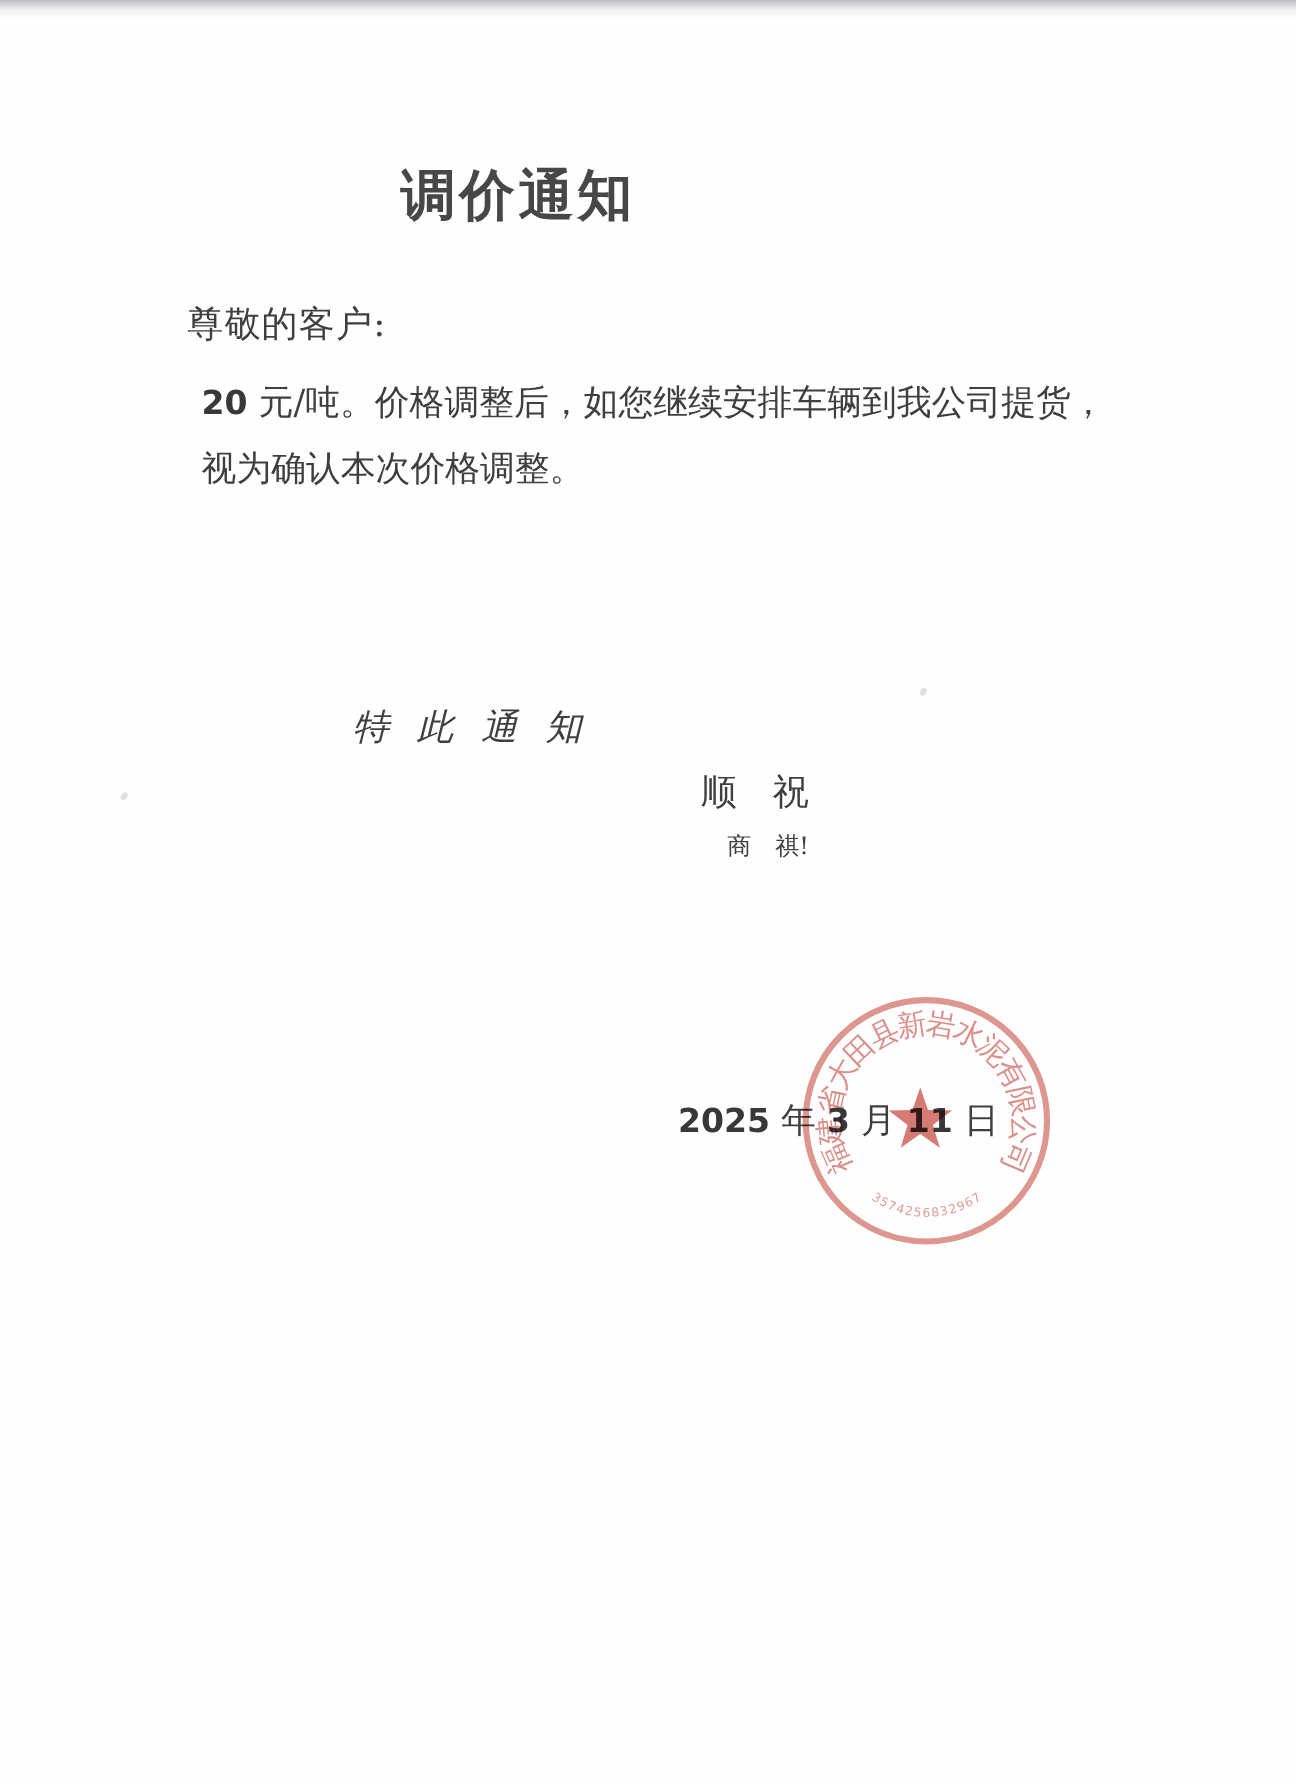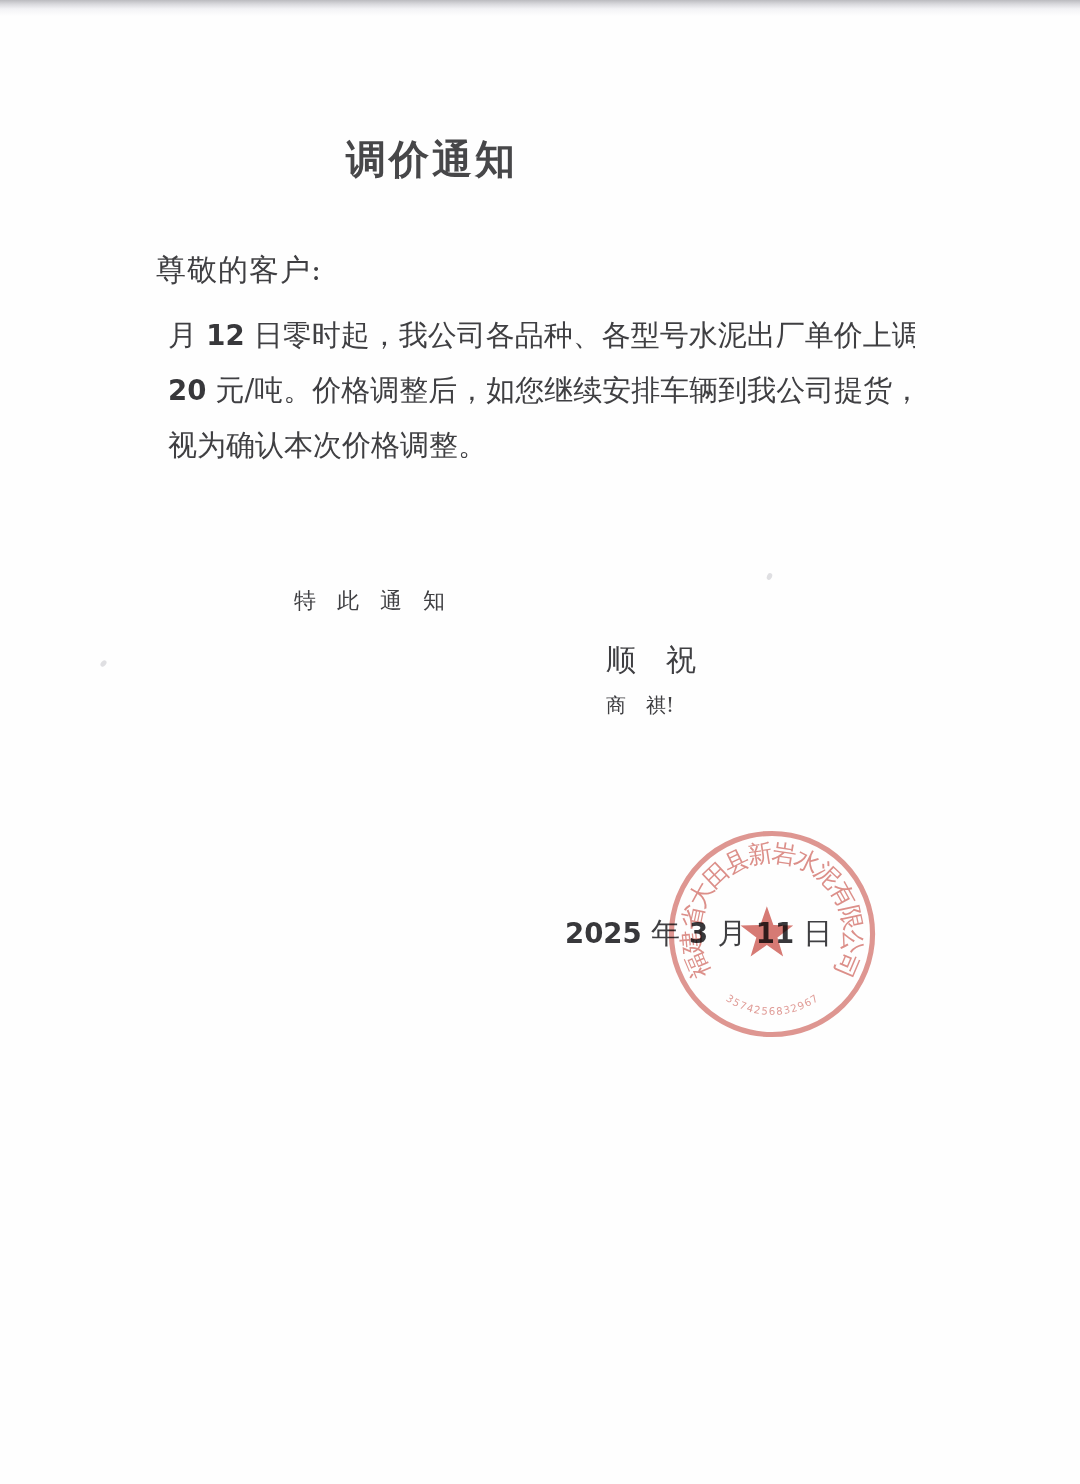--- a/index.html
+++ b/index.html
@@ -12,21 +12,21 @@
     color:#3f3f42;
   }
   .top-edge{
     position:absolute;left:0;top:0;width:1080px;height:16px;
     background:linear-gradient(to bottom,#84848c 0%,#b9b9c0 25%,#e9e9ee 55%,#fefefe 100%);
     opacity:.55;
   }
   .doc-title{
     position:absolute;left:0;top:132px;width:864px;
     text-align:center;
-    font-size:40px;font-weight:600;letter-spacing:3px;color:#474749;
+    font-size:46px;font-weight:600;letter-spacing:3px;color:#474749;
   }
   .salutation{
     position:absolute;left:156px;top:250px;
     font-size:30px;letter-spacing:1px;
   }
   .body-block{
     position:absolute;left:168px;top:308px;width:747px;
   }
   .body-line{
     height:55px;line-height:55px;
@@ -35,23 +35,23 @@
     overflow:hidden;white-space:nowrap;
   }
   .body-line.first{text-indent:74px;}
   .body-line.last{text-align:right;text-align-last:left;}
   .num{
     font-family:"DejaVu Sans","Liberation Sans",sans-serif;
     font-weight:700;font-size:0.95em;color:#38383b;
   }
   .closing-notice{
     position:absolute;left:294px;top:586px;
-    font-size:22px;white-space:pre;word-spacing:10px;letter-spacing:2px;
+    font-size:30px;white-space:pre;word-spacing:10px;letter-spacing:2px;font-style:italic;
   }
-  .wish-line-1{position:absolute;left:606px;top:640px;font-size:30px;white-space:pre;}
+  .wish-line-1{position:absolute;left:584px;top:640px;font-size:30px;white-space:pre;}
   .wish-line-2{position:absolute;left:606px;top:692px;font-size:20px;white-space:pre;}
   .company-name{
     position:absolute;left:481px;top:856px;
     font-size:29px;letter-spacing:0.5px;
   }
   .date-line{
     position:absolute;left:565px;top:914px;
     font-size:29px;
   }
   .stamp{
@@ -67,21 +67,20 @@
 <body>
 
 <div class="page">
   <div class="top-edge"></div>
 
   <div class="doc-title">调价通知</div>
 
   <div class="salutation">尊敬的客户:</div>
 
   <div class="body-block">
-    <div class="body-line"><span>月 </span><span class="num">12</span><span> 日零时起，我公司各品种、各型号水泥出厂单价上调</span></div>
     <div class="body-line"><span class="num">20</span><span> 元/吨。价格调整后，如您继续安排车辆到我公司提货，</span></div>
     <div class="body-line last"><span>视为确认本次价格调整。</span></div>
   </div>
 
   <div class="closing-notice">特 此 通 知</div>
 
   <div class="wish-line-1">顺　祝</div>
   <div class="wish-line-2">商　祺!</div>
 
 

